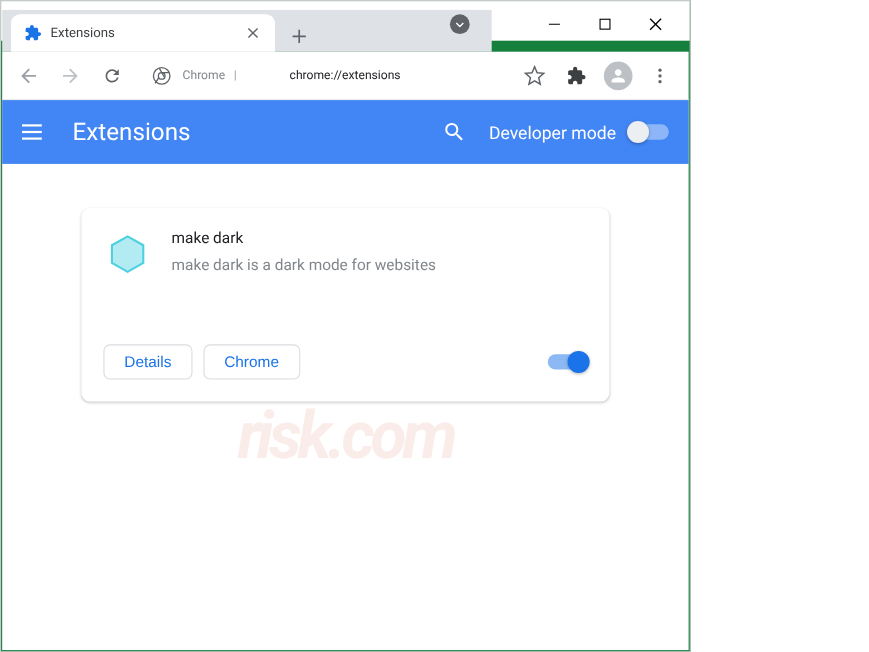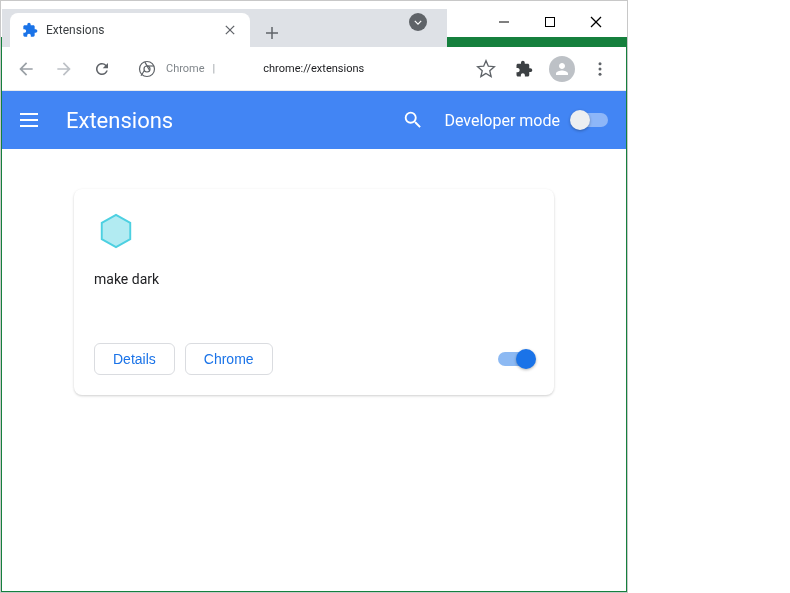--- a/index.html
+++ b/index.html
@@ -43,21 +43,21 @@
     .hamburger span { height: 2px; background: #fff; width: 18px; }
     .ext-title { font-size: 22px; font-weight: 400; flex: 1; }
     .ext-search { width: 26px; height: 26px; display: flex; align-items: center; justify-content: center; cursor: pointer; margin-right: 18px; }
     .dev-label { font-size: 16px; margin-right: 12px; }
     .toggle { width: 36px; height: 14px; background: rgba(255,255,255,0.4); border-radius: 10px; position: relative; cursor: pointer; }
     .toggle-knob { width: 20px; height: 20px; background: #eceff1; border-radius: 50%; position: absolute; top: -3px; left: -2px; box-shadow: 0 1px 3px rgba(0,0,0,0.3); }
 
     
     .ext-body { padding: 40px 0 0 0; display: flex; justify-content: center; }
     .card { width: 480px; background: #fff; border-radius: 8px; box-shadow: 0 1px 3px rgba(0,0,0,0.12), 0 1px 2px rgba(0,0,0,0.08); padding: 20px; }
-    .card-top { display: flex; gap: 18px; margin-bottom: 48px; flex-direction: column; }
+    .card-top { display: flex; gap: 18px; margin-bottom: 60px; }
     .card-icon { width: 44px; height: 44px; display: flex; align-items: center; justify-content: center; }
     .hex { width: 38px; height: 38px; }
     .card-info { flex: 1; }
     .card-name { font-size: 14px; color: #202124; margin-bottom: 8px; }
     .card-desc { font-size: 14px; color: #80868b; }
     .card-bottom { display: flex; align-items: center; gap: 10px; }
     .card-btn { padding: 7px 18px; border: 1px solid #dadce0; background: #fff; border-radius: 6px; color: #1a73e8; font-size: 14px; cursor: pointer; font-weight: 500; }
     .card-spacer { flex: 1; }
     .card-toggle { width: 36px; height: 14px; background: rgba(26,115,232,0.5); border-radius: 10px; position: relative; cursor: pointer; }
     .card-toggle-knob { width: 20px; height: 20px; background: #1a73e8; border-radius: 50%; position: absolute; top: -3px; right: -2px; box-shadow: 0 1px 3px rgba(0,0,0,0.3); }
@@ -181,20 +181,21 @@
             <circle cx="12" cy="19" r="2" fill="#5f6368"></circle>
           </svg>
       </div>
     </div>
   </div>
 
   <div class="content">
 
     <div class="watermark">
       <span class="main">PC</span>
+      <span class="sub">risk.com</span>
     </div>
 
     <div class="ext-header">
       <div class="hamburger">
         <span></span>
           <span></span>
           <span></span>
       </div>
       <div class="ext-title">Extensions</div>
       <div class="ext-search">
@@ -211,20 +212,21 @@
     <div class="ext-body">
       <div class="card">
         <div class="card-top">
           <div class="card-icon">
             <svg class="hex" viewBox="0 0 40 40">
               <polygon points="20,3 35,11.5 35,28.5 20,37 5,28.5 5,11.5" fill="#b2ebf2" stroke="#4dd0e1" stroke-width="2"></polygon>
             </svg>
           </div>
           <div class="card-info">
             <div class="card-name">make dark</div>
+            <div class="card-desc">make dark is a dark mode for websites</div>
           </div>
         </div>
         <div class="card-bottom">
           <button class="card-btn">Details</button>
           <button class="card-btn">Chrome</button>
           <div class="card-spacer"></div>
           <div class="card-toggle">
             <div class="card-toggle-knob"></div>
           </div>
         </div>

